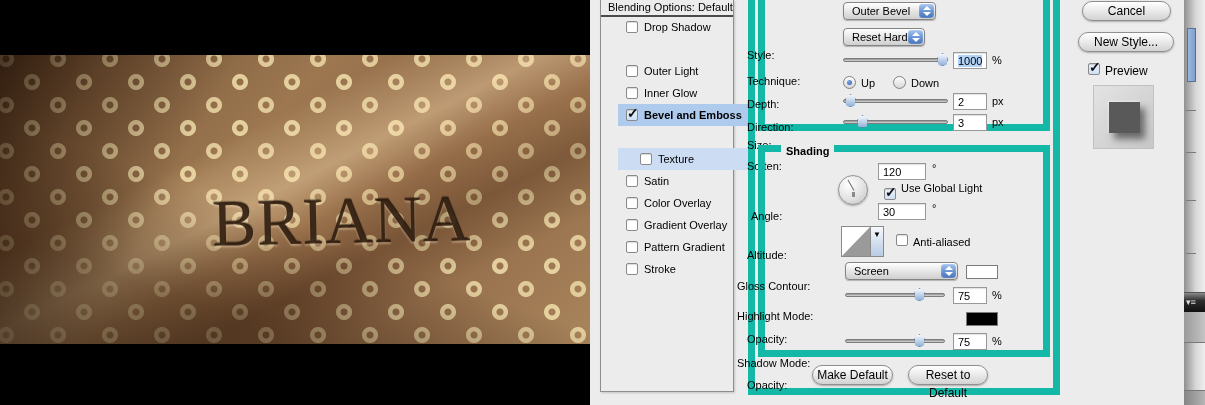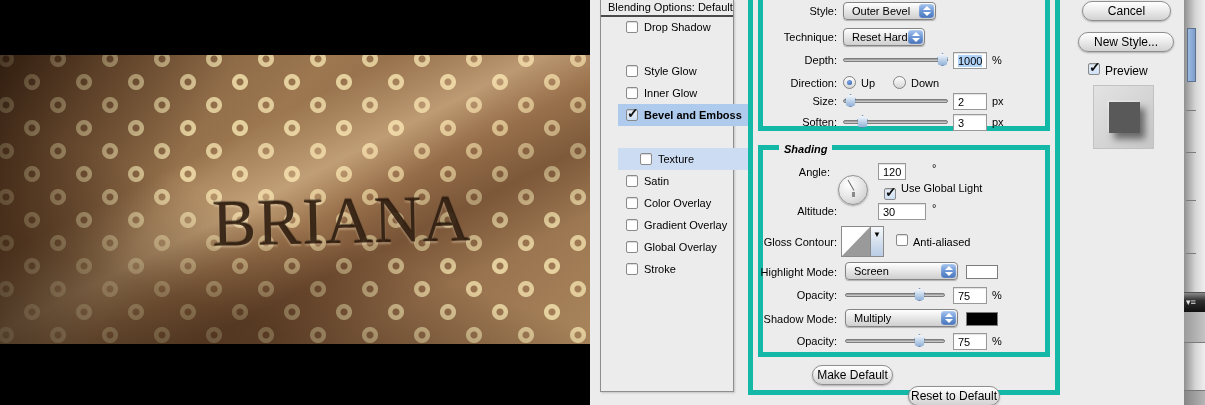--- a/index.html
+++ b/index.html
@@ -21,40 +21,40 @@
     background-size:auto, auto, auto, 52px 46px, 52px 46px, auto;
     background-position:0 0, 0 0, 0 0, 6px 4px, 32px 27px, 0 0;
   }
   .briana { position:absolute; left:212px; top:128px; font-family:"Liberation Serif", serif;
     font-size:66px; letter-spacing:1px; color:rgba(42,22,7,.82); transform:rotate(-1.2deg);
     text-shadow:0 2px 2px rgba(255,238,205,.35), 0 -1px 1px rgba(0,0,0,.45); }
 
   
   .dialog { position:absolute; left:590px; top:0; width:594px; height:405px; background:#ececec; }
   .lbl { position:absolute; font-size:11px; color:#000; white-space:nowrap; }
-  .rlbl { text-align:right; }
+  .rlbl { text-align:left;margin-top:44px; }
 
   
   .list-box { position:absolute; left:10px; top:0; width:134px; height:392px;
     background:#ececec; border:1px solid #8e8e8e; border-top:none;
     box-shadow:1px 1px 2px rgba(0,0,0,.18); }
   .list-header { position:absolute; left:0; top:0; width:100%; height:16px; padding-left:7px;
     font-size:11px; line-height:14px; color:#000; }
   .list-divider { position:absolute; left:0; top:15px; width:100%; height:2px; background:#4a4a4a; }
   .list-row { position:absolute; left:17px; width:132px; height:22px; }
   .list-row .cb { left:8px; top:5px; }
   .list-row.indent .cb { left:22px; }
   .list-row .row-label { position:absolute; left:26px; top:5px; font-size:11px; }
   .list-row.indent .row-label { left:40px; }
   .list-row.sel { background:#aecbee; }
   .list-row.sel .row-label { font-weight:bold; }
   .list-row.sub { background:#ccddf3; }
 
   
-  .gbox { position:absolute; border:5px solid #14b8a6;font-style:italic; }
+  .gbox { position:absolute; border:7px solid #14b8a6; }
   .legend { position:absolute; left:16px; top:-7px; background:#ececec; padding:0 5px;
     font-size:11px; font-weight:bold; }
 
   
   .cb { position:absolute; width:12px; height:12px; background:#fff; border:1px solid #8a8a8a;
     border-radius:2px; box-shadow:inset 0 1px 1px rgba(0,0,0,.15); }
   .cb.checked { background:linear-gradient(#eaf2fc,#cfe0f5); }
   .cb.checked::after { content:"✓"; position:absolute; left:0; top:-5px; font-size:14px;
     font-weight:bold; color:#111; }
   .popup { position:absolute; height:18px; border:1px solid #848484; border-radius:4px;
@@ -138,21 +138,21 @@
     <div class="list-box">
       <div class="list-header">Blending Options: Default</div>
       <div class="list-divider"></div>
 
       <div class="list-row" style="top:16px">
         <span class="cb"></span>
         <span class="row-label">Drop Shadow</span>
         </div>
       <div class="list-row" style="top:60px">
         <span class="cb"></span>
-        <span class="row-label">Style Glow</span>
+        <span class="row-label">Outer Light</span>
         </div>
       <div class="list-row" style="top:82px">
         <span class="cb"></span>
         <span class="row-label">Inner Glow</span>
         </div>
       <div class="list-row sel" style="top:104px">
         <span class="cb checked"></span>
         <span class="row-label">Bevel and Emboss</span>
         </div>
       <div class="list-row" style="top:170px">
@@ -166,21 +166,21 @@
       <div class="list-row" style="top:192px">
         <span class="cb"></span>
         <span class="row-label">Color Overlay</span>
         </div>
       <div class="list-row" style="top:214px">
         <span class="cb"></span>
         <span class="row-label">Gradient Overlay</span>
         </div>
       <div class="list-row" style="top:236px">
         <span class="cb"></span>
-        <span class="row-label">Global Overlay</span>
+        <span class="row-label">Pattern Gradient</span>
         </div>
       <div class="list-row" style="top:258px">
         <span class="cb"></span>
         <span class="row-label">Stroke</span>
         </div>
     </div>
 
     <div class="gbox" style="left:158px; top:-14px; width:312px; height:409px"></div>
 
     <div class="gbox" style="left:168px; top:-14px; width:292px; height:145px"></div>
@@ -224,22 +224,22 @@
       <div class="thumb" style="left:13px"></div>
     </div>
     <div class="tfield" style="left:363px; top:114px; width:34px">
       <span>3</span></div>
     <div class="lbl" style="left:402px; top:116px">px</div>
 
     <div class="gbox" style="left:168px; top:145px; width:292px; height:212px">
       <span class="legend">Shading</span>
     </div>
 
-    <div class="lbl rlbl" style="left:150px; top:166px; width:90px">Angle:</div>
-    <div class="tfield" style="left:288px; top:163px; width:28px">
+    <div class="lbl rlbl" style="left:161px; top:166px; width:90px">Angle:</div>
+    <div class="tfield" style="left:288px; top:163px; width:48px">
       <span>120</span></div>
     <div class="lbl" style="left:342px; top:162px">°</div>
 
     <div class="dial">
       <div class="dial-line"></div>
       <div class="dial-dot"></div>
     </div>
 
     <span class="cb checked" style="left:294px; top:188px"></span>
     <div class="lbl" style="left:311px; top:182px">Use Global Light</div>
@@ -266,36 +266,32 @@
 
     <div class="lbl rlbl" style="left:157px; top:289px; width:90px">Opacity:</div>
     <div class="slider" style="left:255px; top:293px; width:100px">
       <div class="thumb" style="left:68px"></div>
     </div>
     <div class="tfield" style="left:363px; top:287px; width:34px">
       <span>75</span></div>
     <div class="lbl" style="left:402px; top:289px">%</div>
 
     <div class="lbl rlbl" style="left:147px; top:313px; width:100px">Shadow Mode:</div>
-    <div class="popup" style="left:255px; top:309px; width:113px">
-      <span class="popup-label">Multiply</span>
-      <span class="stepper"></span>
-    </div>
     <div class="swatch" style="left:376px; top:312px; background:#000000"></div>
 
     <div class="lbl rlbl" style="left:157px; top:335px; width:90px">Opacity:</div>
     <div class="slider" style="left:255px; top:339px; width:100px">
       <div class="thumb" style="left:68px"></div>
     </div>
     <div class="tfield" style="left:363px; top:333px; width:34px">
       <span>75</span></div>
     <div class="lbl" style="left:402px; top:335px">%</div>
 
     <div class="pill" style="left:222px; top:365px; width:81px">Make Default</div>
-    <div class="pill" style="left:318px; top:386px; width:92px">Reset to Default</div>
+    <div class="pill" style="left:318px; top:365px; width:80px">Reset to Default</div>
 
     <div class="pill" style="left:492px; top:1px; width:89px">Cancel</div>
     <div class="pill" style="left:488px; top:32px; width:96px">New Style...</div>
     <span class="cb checked" style="left:498px; top:63px"></span>
     <div class="lbl" style="left:515px; top:64px; font-size:12px">Preview</div>
     <div class="pv-thumb">
       <div class="pv-inner"></div>
     </div>
   </div>
 

